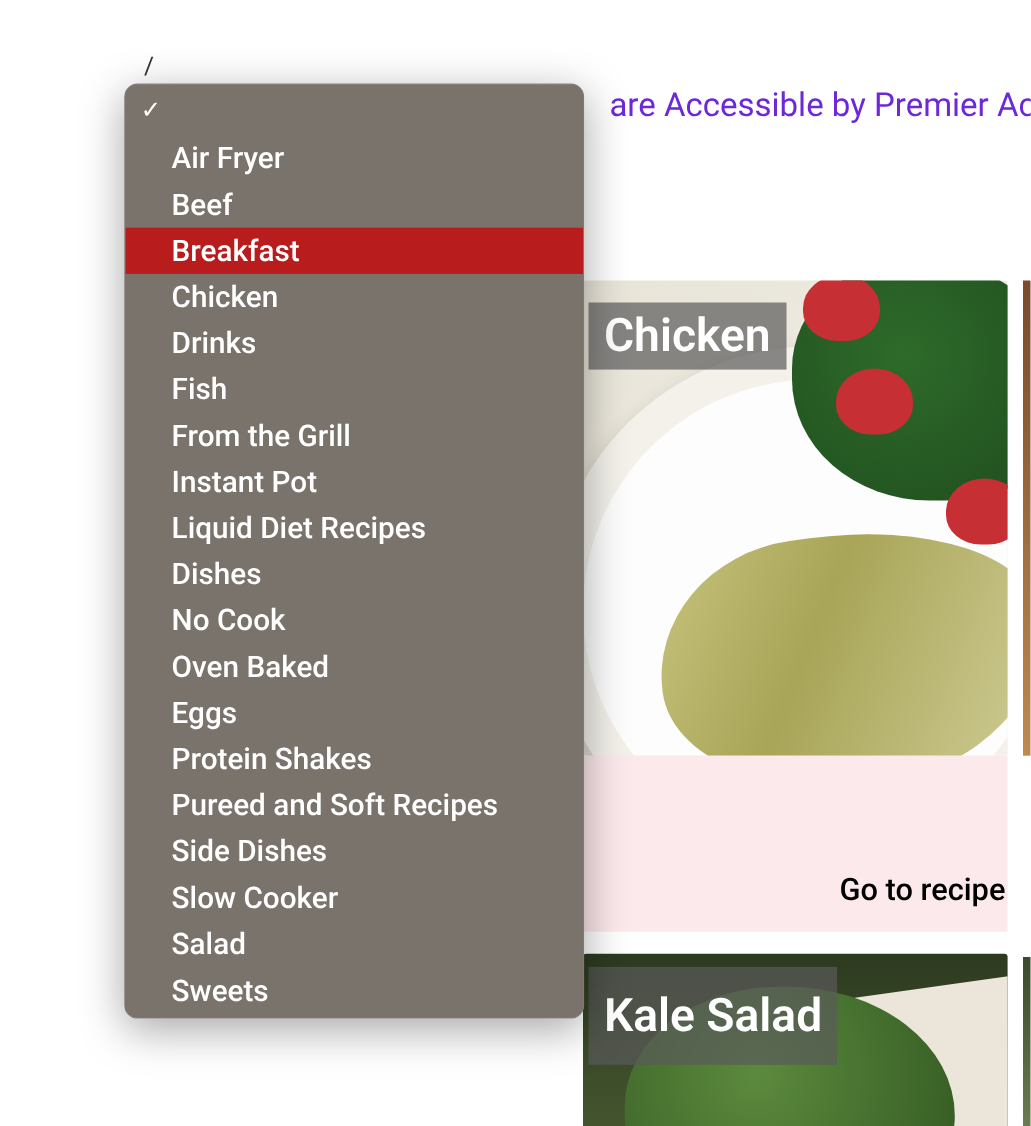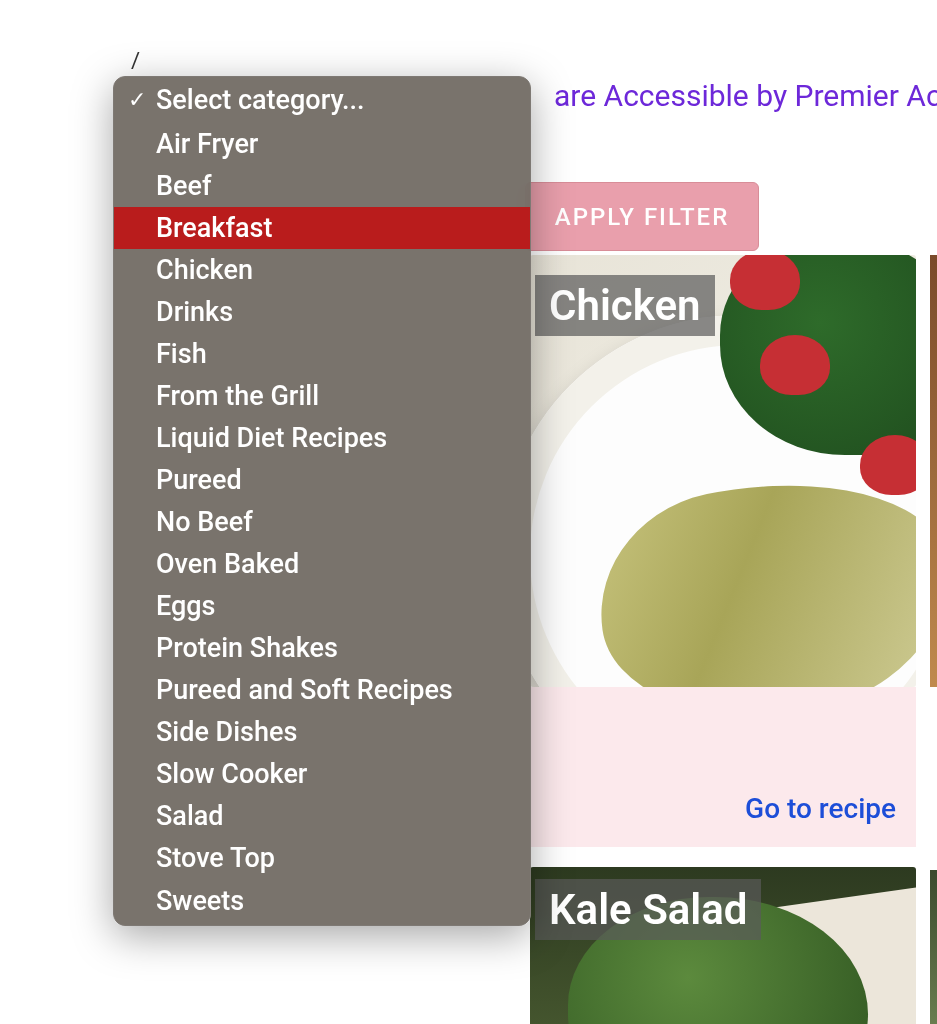--- a/index.html
+++ b/index.html
@@ -11,47 +11,46 @@
   .card1-img{width:386px;height:432px;border-radius:3px;background:linear-gradient(135deg,#e8e4d8,#f4f2ea);position:relative;overflow:hidden;}
   .plate{position:absolute;left:-30px;top:60px;width:480px;height:480px;border-radius:50%;background:#fdfdfd;box-shadow:inset 0 0 0 30px #f3f1ea,0 8px 20px rgba(0,0,0,.15);}
   .chicken{position:absolute;left:70px;top:230px;width:350px;height:230px;background:linear-gradient(120deg,#c8c47e,#a8a558 40%,#d2cf9a);border-radius:40% 60% 50% 55%/55% 45% 60% 50%;transform:rotate(-8deg);}
   .salad{position:absolute;left:190px;top:-20px;width:250px;height:220px;background:radial-gradient(circle at 40% 40%,#2e6b2a,#1e4a1d);border-radius:50% 60% 45% 55%;}
   .strawberry{position:absolute;width:70px;height:60px;background:#c62f34;border-radius:50% 50% 45% 45%;}
   .s1{left:230px;top:80px;}
   .s2{left:330px;top:180px;}
   .s3{left:200px;top:-5px;}
   .card1-title{position:absolute;left:5px;top:20px;background:rgba(90,90,90,.7);color:#fff;font-size:42px;font-weight:600;padding:6px 14px;}
   .card1-footer{width:386px;background:#fce9ec;padding:40px 20px 30px 20px;box-sizing:border-box;min-height:160px;position:relative;}
-  .go-link{position:absolute;right:20px;bottom:22px;color:#1d4ed8;font-size:28px;font-weight:500;cursor:pointer;}
+  .go-link{position:absolute;right:2px;bottom:22px;color:#000000;font-size:28px;font-weight:500;cursor:pointer;}
 
   .card2-img{width:386px;height:170px;margin-top:20px;border-radius:3px;background:linear-gradient(#2d3a20,#46572f);position:relative;overflow:hidden;}
   .kale{position:absolute;left:38px;top:30px;width:300px;height:230px;background:radial-gradient(circle at 40% 35%,#5c8a3d,#2e5420);border-radius:48% 52% 50% 50%;}
   .board{position:absolute;right:-40px;top:30px;width:200px;height:220px;background:#ece6da;transform:rotate(-8deg);}
-  .card2-title{position:absolute;left:5px;top:12px;background:rgba(90,90,90,.7);color:#fff;font-size:42px;font-weight:600;padding:6px 14px;}
+  .card2-title{position:absolute;left:5px;top:12px;background:rgba(90,90,90,.7);color:#fff;font-size:42px;font-weight:600;padding:20px 14px;}
 
   .right-sliver{position:absolute;right:0;top:255px;width:7px;height:432px;background:linear-gradient(#7a4a2a,#c08a4d);}
   .right-sliver2{position:absolute;right:0;top:870px;width:7px;height:154px;background:linear-gradient(#3a4a2d,#6a7d4f);}
 
   
   .dropdown{position:absolute;left:113px;top:76px;width:416px;border:1px solid #7e7974;border-radius:12px;background:rgba(110,103,96,.92);backdrop-filter:blur(10px);box-shadow:0 10px 40px rgba(0,0,0,.35);overflow:hidden;}
   .dd-item{display:flex;align-items:center;height:42px;padding:0 10px 0 42px;color:#fff;font-size:27px;font-weight:500;position:relative;cursor:pointer;white-space:nowrap;}
   .dd-item.first{height:46px;}
   .dd-item.selected .check{position:absolute;left:14px;top:10px;color:#fff;font-size:22px;}
   .dd-item.highlight{background:#b91c1c;}
   .dd-item.last{height:40px;align-items:flex-start;padding-top:6px;}
 </style>
 </head>
 <body>
 <div class="page">
 
   <div class="breadcrumb">/</div>
 
   <div class="heading">are Accessible by Premier Ac</div>
 
-  <div class="apply-btn">APPLY FILTER</div>
 
   <div class="card-area">
     <div class="card1-img">
       <div class="plate"></div>
       <div class="chicken"></div>
       <div class="salad"></div>
       <div class="strawberry s1"></div>
       <div class="strawberry s2"></div>
       <div class="strawberry s3"></div>
       <div class="card1-title">Chicken</div>
@@ -65,21 +64,20 @@
       <div class="card2-title">Kale Salad</div>
     </div>
   </div>
 
   <div class="right-sliver"></div>
   <div class="right-sliver2"></div>
 
   <div class="dropdown" id="dd">
       <div class="dd-item first selected">
         <span class="check">✓</span>
-        <span>Select category...</span>
       </div>
       <div class="dd-item">
         <span>Air Fryer</span>
       </div>
       <div class="dd-item">
         <span>Beef</span>
       </div>
       <div class="dd-item highlight">
         <span>Breakfast</span>
       </div>
@@ -89,27 +87,30 @@
       <div class="dd-item">
         <span>Drinks</span>
       </div>
       <div class="dd-item">
         <span>Fish</span>
       </div>
       <div class="dd-item">
         <span>From the Grill</span>
       </div>
       <div class="dd-item">
+        <span>Instant Pot</span>
+      </div>
+      <div class="dd-item">
         <span>Liquid Diet Recipes</span>
       </div>
       <div class="dd-item">
-        <span>Pureed</span>
+        <span>Dishes</span>
       </div>
       <div class="dd-item">
-        <span>No Beef</span>
+        <span>No Cook</span>
       </div>
       <div class="dd-item">
         <span>Oven Baked</span>
       </div>
       <div class="dd-item">
         <span>Eggs</span>
       </div>
       <div class="dd-item">
         <span>Protein Shakes</span>
       </div>
@@ -118,21 +119,18 @@
       </div>
       <div class="dd-item">
         <span>Side Dishes</span>
       </div>
       <div class="dd-item">
         <span>Slow Cooker</span>
       </div>
       <div class="dd-item">
         <span>Salad</span>
       </div>
-      <div class="dd-item">
-        <span>Stove Top</span>
-      </div>
       <div class="dd-item last">
         <span>Sweets</span>
       </div>
     </div>
 
 </div>
 
 </body></html>

